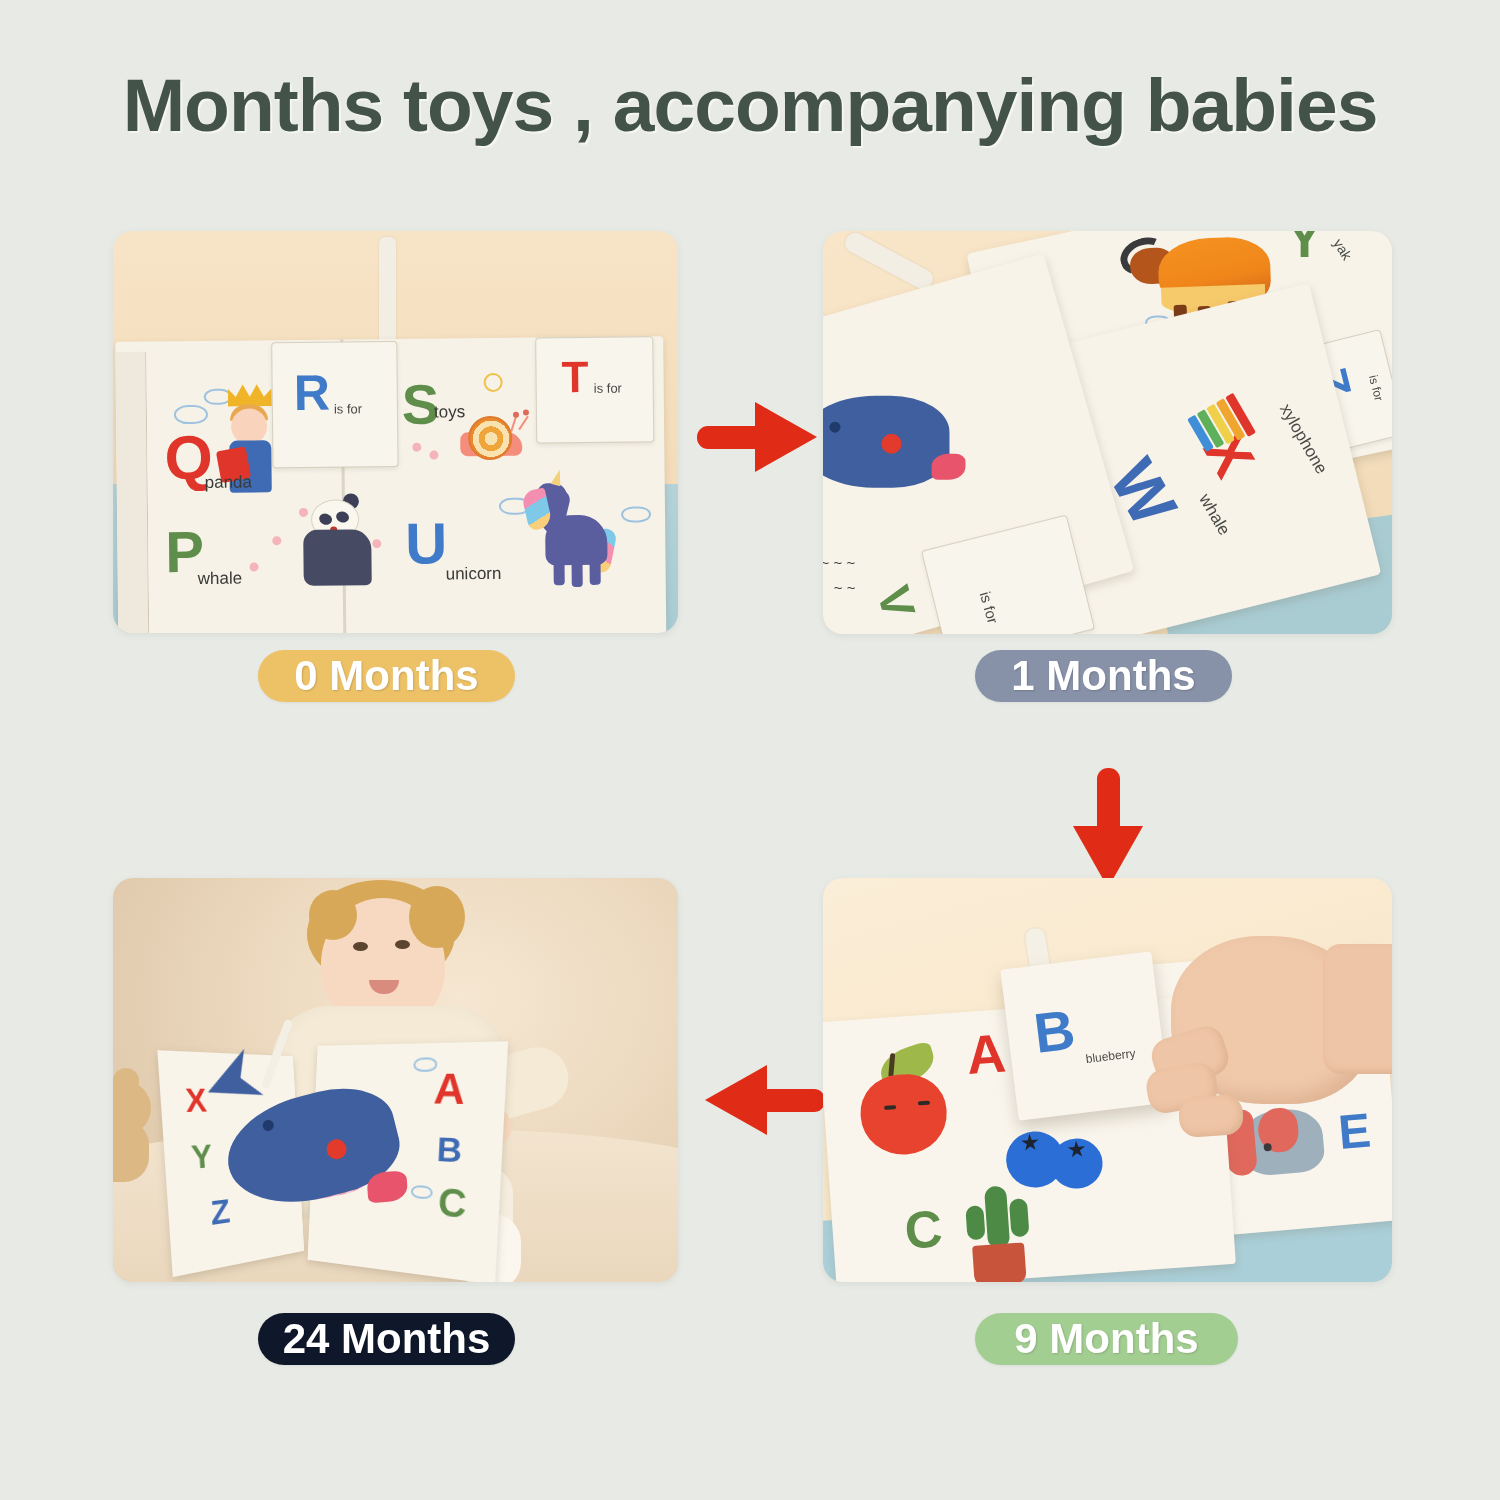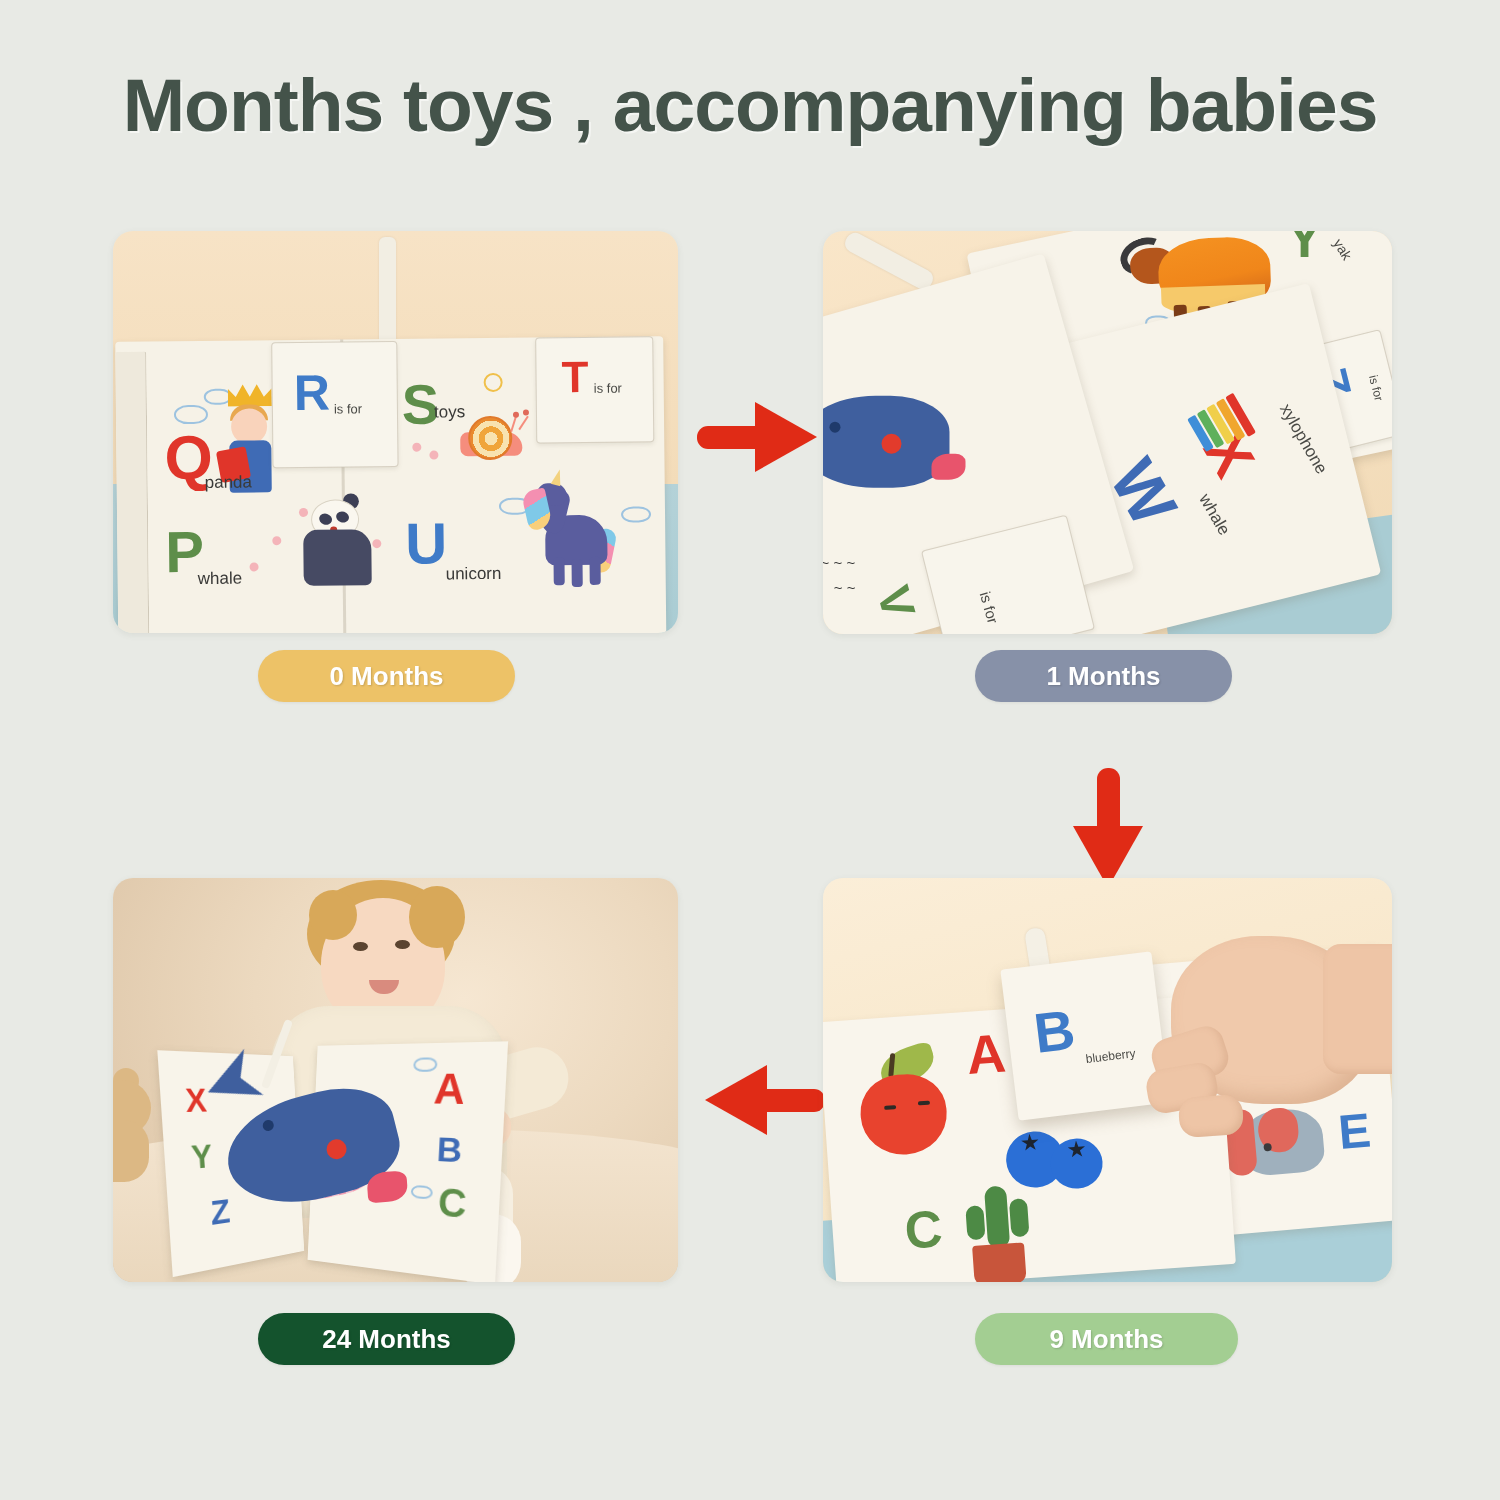--- a/index.html
+++ b/index.html
@@ -43,31 +43,31 @@
   #card-10 { left: 823px; top: 878px;  width: 569px; height: 404px; }
 
   .scene { position: absolute; inset: 0; }
 
   
   .pill {
     position: absolute;
     height: 52px;
     border-radius: 26px;
     color: #ffffff;
-    font-size: 26px;
+    font-size: 42px;
     font-weight: 700;
     display: flex;
     align-items: center;
     justify-content: center;
     text-shadow: 1px 1px 2px rgba(0,0,0,0.16);
     box-shadow: 0 1px 3px rgba(0,0,0,0.06);
   }
   #pill-0  { left: 258px; top: 650px;  width: 257px; background: #edc267; }
   #pill-6  { left: 975px; top: 650px;  width: 257px; background: #8791a8; }
-  #pill-24 { left: 258px; top: 1313px; width: 257px; background: #14532d; }
+  #pill-24 { left: 258px; top: 1313px; width: 257px; background: #0f172a; }
   #pill-10 { left: 975px; top: 1313px; width: 263px; background: #a3ce92; }
 
   
   .arrow { position: absolute; }
   .arrow .shaft, .arrow .head { position: absolute; }
   .arrow .shaft { background: #e02b16; }
   .arrow-right { left: 697px; top: 400px; width: 128px; height: 74px; }
   .arrow-right .shaft {
     left: 0; top: 26px; width: 72px; height: 23px; border-radius: 11px;
   }

